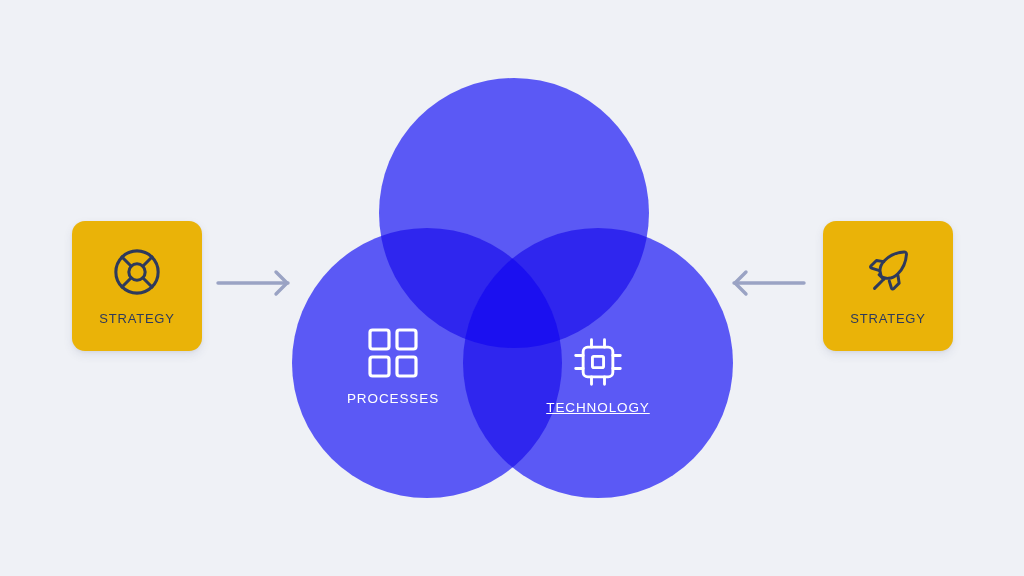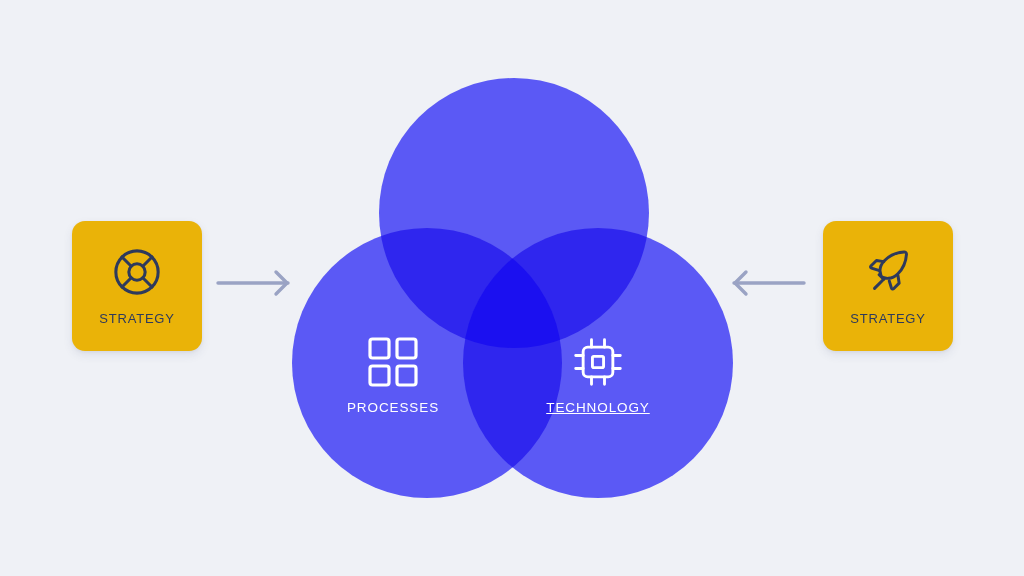--- a/index.html
+++ b/index.html
@@ -44,21 +44,21 @@
   }
   .lobe .lobe-label {
     display: block;
     font-size: 13.5px;
     letter-spacing: 0.9px;
     font-weight: 400;
     color: #ffffff;
     white-space: nowrap;
   }
   #lobe-people      { left: 424px; top: 126px; }
-  #lobe-processes   { left: 303px; top: 336px; }
+  #lobe-processes   { left: 303px; top: 327px; }
   #lobe-technology  { left: 508px; top: 336px; text-decoration: underline; }
 
   
   .card {
     position: absolute;
     width: 130px;
     height: 130px;
     background: #eab308;
     border-radius: 13px;
     box-shadow: 0 4px 10px rgba(60, 70, 110, 0.10),

